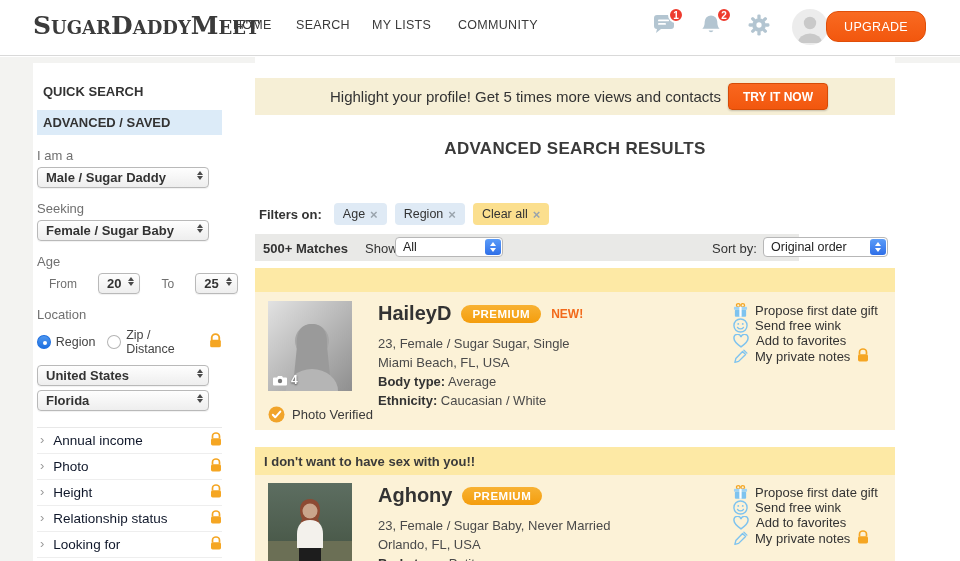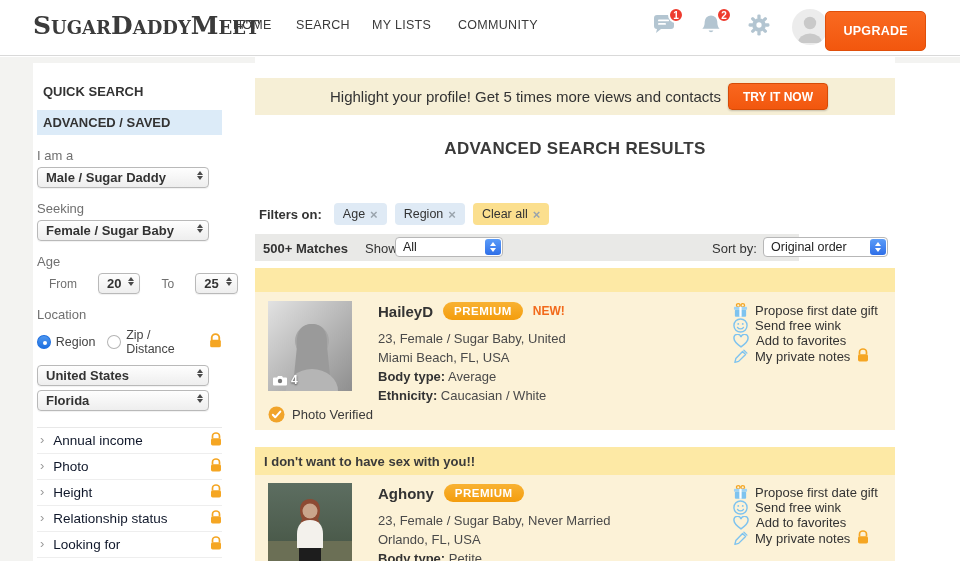--- a/index.html
+++ b/index.html
@@ -12,23 +12,23 @@
     border-bottom:1px solid #d9d9d9; z-index:5; }
   .logo { position:absolute; left:33px; top:11px; font-family:"DejaVu Serif","Liberation Serif",serif;
     font-variant:small-caps; font-weight:700; font-size:25px; letter-spacing:0px; color:#3b3b3b; cursor:pointer; }
   .nav-item { position:absolute; top:18px; font-size:12.5px; font-weight:500; color:#3a3a3a; letter-spacing:.3px; cursor:pointer; }
   .hicon { position:absolute; top:14px; width:26px; height:26px; cursor:pointer; }
   .hbadge { position:absolute; right:-6px; top:-7px; min-width:16px; height:16px; border-radius:8px;
     background:#ee3b2e; border:2px solid #fff; color:#fff; font-size:10px; font-weight:700;
     display:flex; align-items:center; justify-content:center; padding:0 2px; }
   .avatar { position:absolute; left:792px; top:9px; width:36px; height:36px; border-radius:50%;
     background:#ececec; overflow:hidden; cursor:pointer; }
-  .upgrade-btn { position:absolute; right:34px; top:11px; height:40px; padding:0 17px;
-    background:linear-gradient(#f96a21,#f2570e); border:1px solid #e04f0a; border-radius:5px;
-    color:#fff; font-size:12.5px; font-weight:700; letter-spacing:.3px; display:flex; align-items:center; cursor:pointer; }
+  .upgrade-btn { position:absolute; right:34px; top:11px; height:31px; padding:0 17px;
+    background:linear-gradient(#f96a21,#f2570e); border:1px solid #e04f0a; border-radius:12px;
+    color:#fff; font-size:12.5px; font-weight:400; letter-spacing:.3px; display:flex; align-items:center; cursor:pointer; }
 
   
   .gray-band { position:absolute; left:0; top:57px; width:960px; height:6px; background:#f3f3f1; }
   .gray-strip { position:absolute; left:0; top:57px; width:33px; height:504px; background:#f3f3f1; }
 
   
   .sidebar { position:absolute; left:33px; top:63px; width:207px; height:498px; background:#fff; padding:16px 18px 0 4px; }
   .sb-head { font-size:13px; font-weight:700; color:#333; padding:5px 6px; cursor:pointer; }
   .sb-head.active { background:#dcebf8; margin-top:6px; }
   .sb-label { font-size:13px; color:#707070; margin:13px 0 4px 0; }
@@ -83,21 +83,21 @@
   
   .card { position:absolute; left:0; width:640px; }
   .card-strip { width:640px; background:#fde9a5; }
   .card-strip .headline { padding:7px 13px 6px 9px; font-size:13px; font-weight:700; color:#3a3a3a; }
   .card-body { position:relative; width:640px; background:#fcf2d7; }
   .photo { position:absolute; left:13px; width:84px; height:90px; overflow:hidden; cursor:pointer; background:#888; }
   .photo-cam { position:absolute; left:5px; bottom:4px; display:flex; align-items:center; gap:4px;
     color:#fff; font-size:12px; font-weight:700; text-shadow:0 1px 2px rgba(0,0,0,.6); }
   .info { position:absolute; left:123px; }
   .name-row { display:flex; align-items:center; gap:10px; }
-  .pname { font-size:15px; font-weight:700; color:#333; cursor:pointer; }
+  .pname { font-size:20px; font-weight:700; color:#333; cursor:pointer; }
   .premium { background:linear-gradient(#f8b233,#f49d0d); border-radius:10px; color:#fff;
     font-size:11.5px; font-weight:700; letter-spacing:.5px; padding:3px 11px; }
   .newtag { color:#f26a1b; font-size:12px; font-weight:700; }
   .plines { margin-top:9px; font-size:13px; color:#4a4a4a; line-height:19px; }
   .plines b { color:#333; }
   .verified { position:absolute; left:13px; display:flex; align-items:center; gap:7px; font-size:13px; color:#3a3a3a; }
   .actions { position:absolute; left:478px; display:flex; flex-direction:column; }
   .action { display:flex; align-items:center; gap:7px; font-size:13px; color:#333; cursor:pointer; white-space:nowrap; }
 </style>
 </head>
@@ -347,21 +347,21 @@
           </span>
         </div>
 
         <div class="info" style="top:10px">
           <div class="name-row">
             <span class="pname">HaileyD</span>
             <span class="premium">PREMIUM</span>
             <span class="newtag">NEW!</span>
           </div>
           <div class="plines">
-            <div>23, Female / Sugar Baby, United</div>
+            <div>23, Female / Sugar Sugar, Single</div>
             <div>Miami Beach, FL, USA</div>
             <div><b>Body type:</b> <span>Average</span></div>
             <div><b>Ethnicity:</b> <span>Caucasian / White</span></div>
           </div>
         </div>
 
         <div class="verified" style="top:114px">
           <svg width="17" height="17" viewBox="0 0 17 17">
             <circle cx="8.5" cy="8.5" r="8" fill="#f1a42a"></circle>
             <path d="M4.8 8.7 l2.4 2.6 L12.3 5.6" fill="none" stroke="#fff" stroke-width="2" stroke-linecap="round" stroke-linejoin="round"></path>

